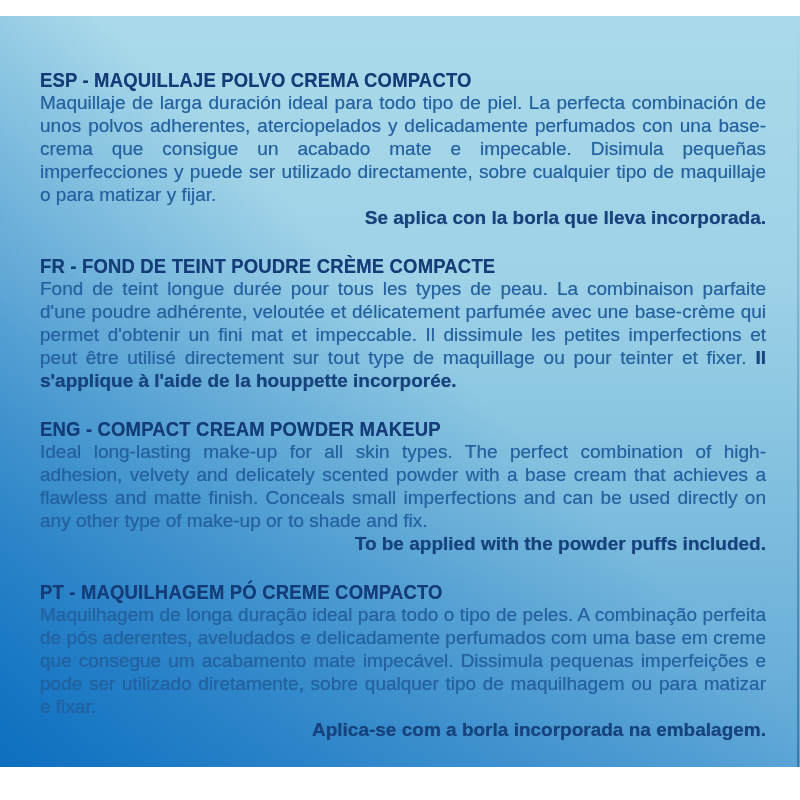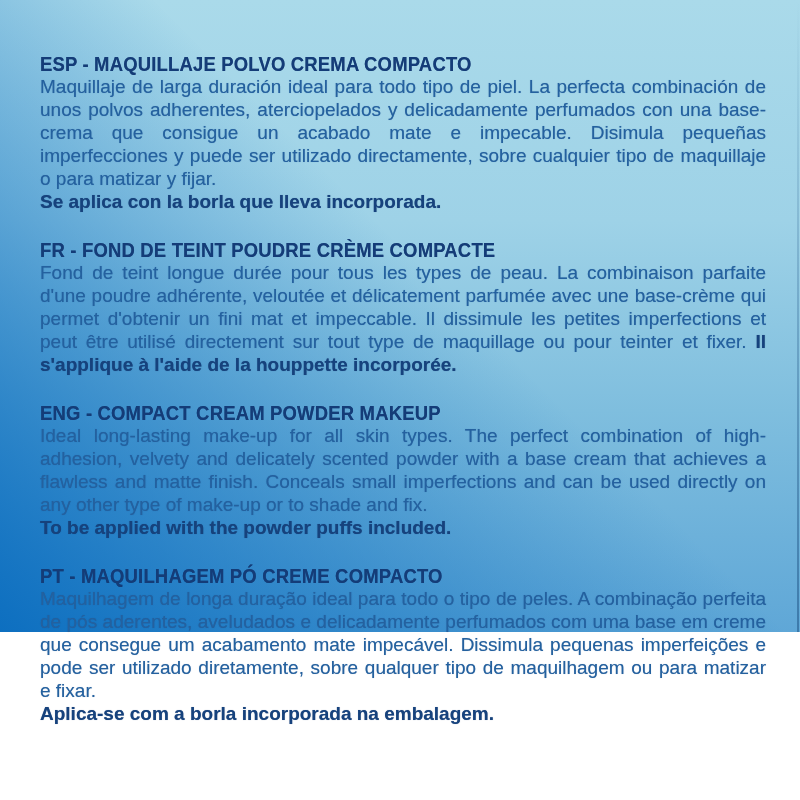--- a/index.html
+++ b/index.html
@@ -8,24 +8,25 @@
   }
   body {
     width: 800px;
     height: 800px;
     overflow: hidden;
     font-family: "Liberation Sans", sans-serif;
   }
   .package {
     position: relative;
     width: 800px;
-    height: 632px;
+    height: 751px;
     background-image:
       linear-gradient(45deg, #0d6fc0 0%, rgba(13,111,192,0.55) 25%, rgba(13,111,192,0) 55%),
       linear-gradient(180deg, #aadaea 0%, #9ed2e7 35%, #7fbede 65%, #5fa7d7 100%);
+    margin-top: 16px;
   }
   .content {
     position: absolute;
     left: 40px;
     right: 34px;
     top: 52px;
   }
   .section {
     margin: 0 0 25px 0;
   }
@@ -49,21 +50,21 @@
     color: #24619f;
     text-shadow: 0 0 0.7px rgba(26,78,140,0.5);
   }
   .em {
     font-weight: bold;
     color: #16427d;
     text-shadow: 0 0 0.7px rgba(16,50,100,0.6);
   }
   .em.block {
     display: block;
-    text-align: left;
+    text-align: right;
   }
   .edge-crease {
     position: absolute;
     top: 0;
     bottom: 0;
     right: 1px;
     width: 2px;
     background: linear-gradient(180deg,
       rgba(40,90,140,0) 0%,
       rgba(30,80,130,0.22) 40%,

